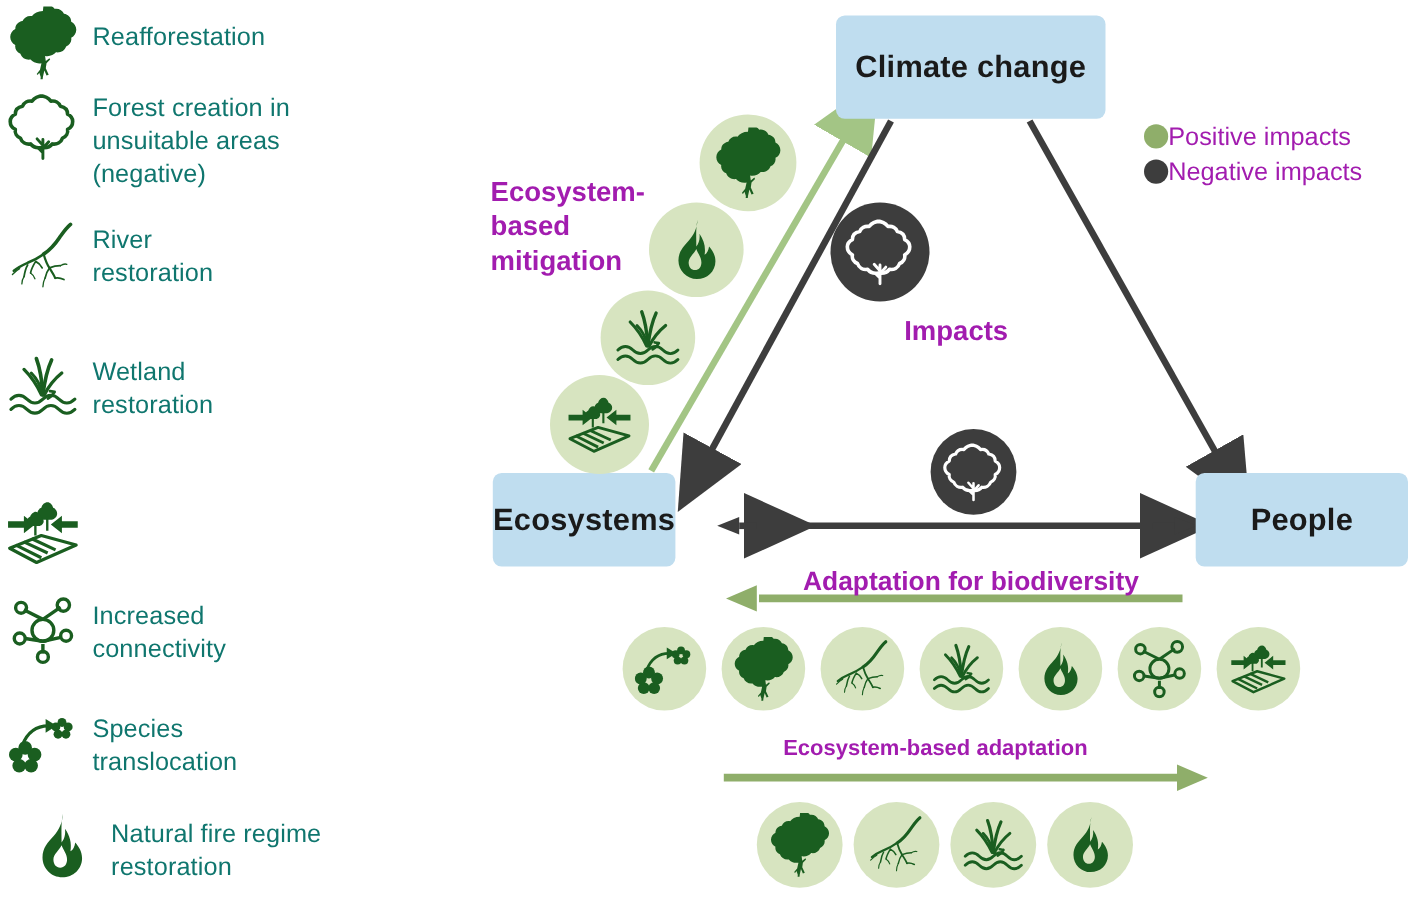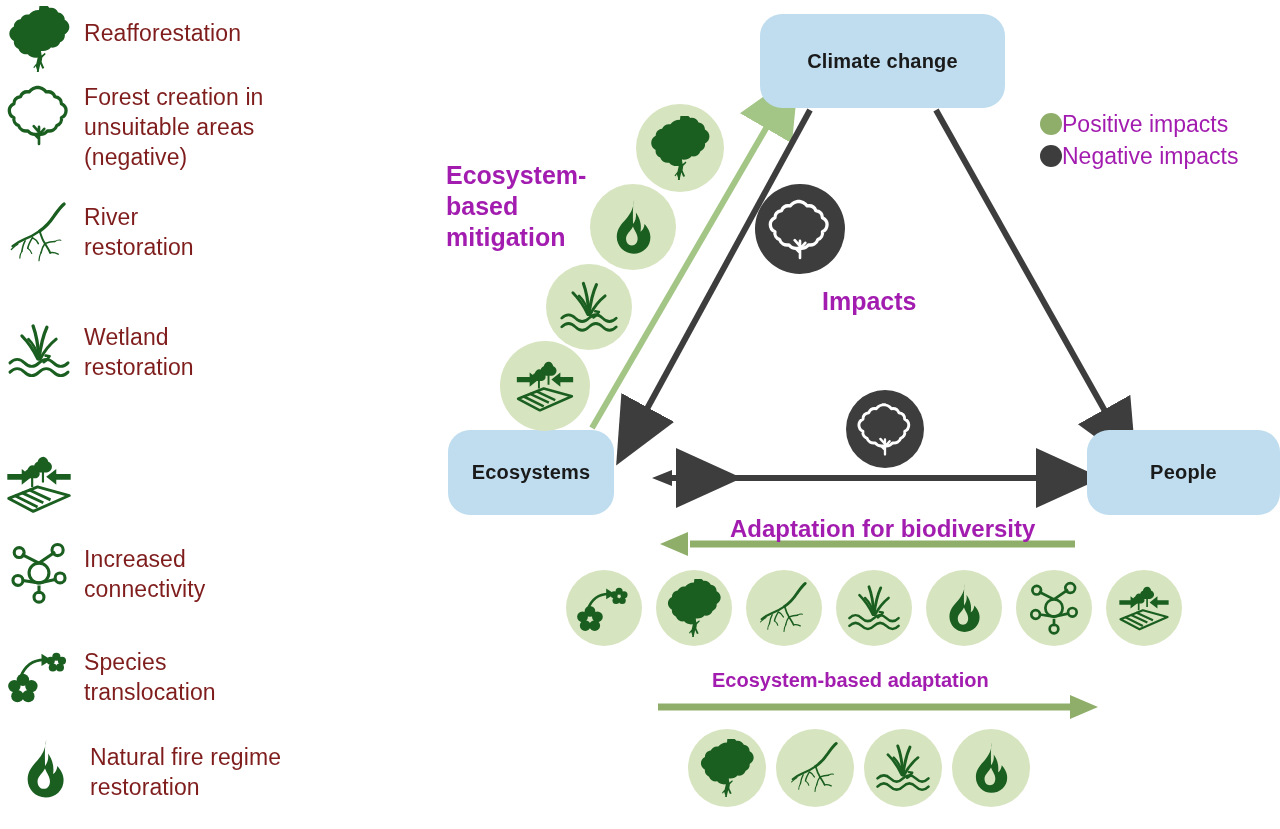--- a/index.html
+++ b/index.html
@@ -8,30 +8,30 @@
     font-family:"Liberation Sans", sans-serif;
     color:#231f20;overflow:hidden;position:relative;
   }
   #root{position:absolute;inset:0;}
 
   
   .legend{position:absolute;left:0;top:0;width:420px;height:829px;}
   .legend-item{position:absolute;display:flex;align-items:flex-start;}
   .legend-icon{width:78px;flex:0 0 78px;display:flex;align-items:center;justify-content:center;}
   .legend-label{
-    font-size:23px;line-height:30px;color:#7f1d1d;
+    font-size:23px;line-height:30px;color:#0f766e;
     padding-left:6px;letter-spacing:.1px;white-space:pre-line;
   }
 
   
   .diagram{position:absolute;left:420px;top:0;width:860px;height:829px;}
   .node-box{
-    position:absolute;background:#BFDDEF;border-radius:22px;
+    position:absolute;background:#BFDDEF;border-radius:8px;
     display:flex;align-items:center;justify-content:center;
-    font-weight:bold;font-size:20px;color:#1a1a1a;letter-spacing:.2px;
+    font-weight:bold;font-size:28px;color:#1a1a1a;letter-spacing:.2px;
   }
   #box-climate{left:340px;top:14px;width:245px;height:94px;}
   #box-eco{left:28px;top:430px;width:166px;height:85px;}
   #box-people{left:667px;top:430px;width:193px;height:85px;}
 
   .flow-label{position:absolute;font-weight:bold;color:#a21caf;}
   #lbl-mitigation{left:26px;top:160px;font-size:25px;line-height:31px;white-space:pre-line;}
   #lbl-impacts{left:402px;top:287px;font-size:25px;}
   #lbl-adapt-bio{left:310px;top:515px;font-size:24px;}
   #lbl-eco-adapt{left:292px;top:669px;font-size:20px;}
@@ -205,21 +205,21 @@
     <div class="legend-item" style="left:0px;top:645px;width:400px;">
       <span class="legend-icon">
         <svg width="62" height="62" style="color:#1a5e20">
             <use href="#sym-species" width="62" height="62"></use>
           </svg>
       </span>
       <span class="legend-label" style="padding-top:2px;">Species
 translocation</span>
     </div>
 
-    <div class="legend-item" style="left:6px;top:738px;width:400px;">
+    <div class="legend-item" style="left:0px;top:738px;width:400px;padding-left:17px;">
       <span class="legend-icon">
         <svg width="62" height="62" style="color:#1a5e20">
             <use href="#sym-fire" width="62" height="62"></use>
           </svg>
       </span>
       <span class="legend-label" style="padding-top:4px;">Natural fire regime
 restoration</span>
     </div>
 
   </div>

